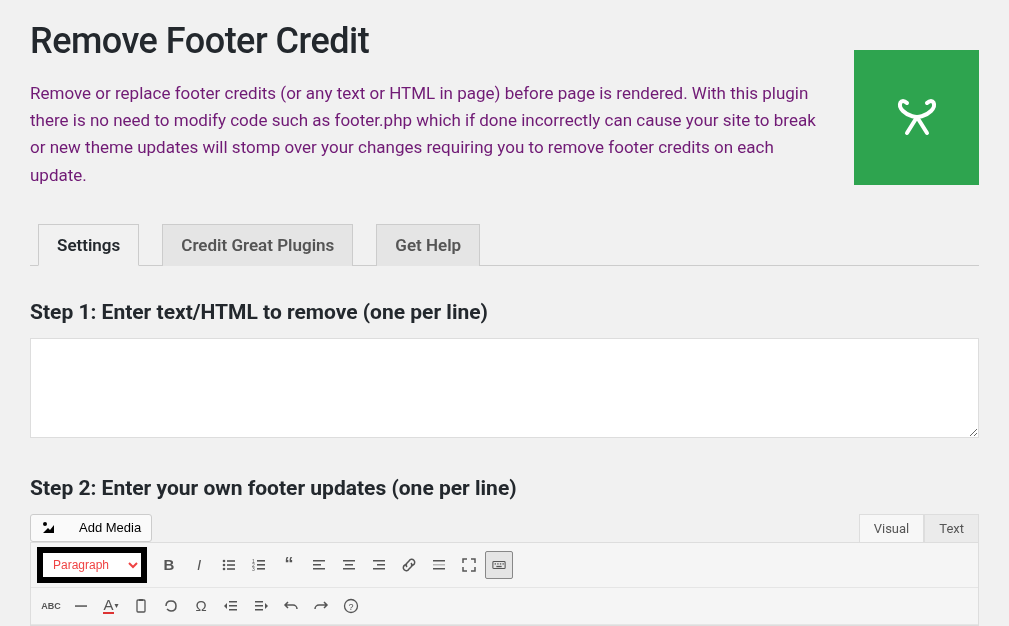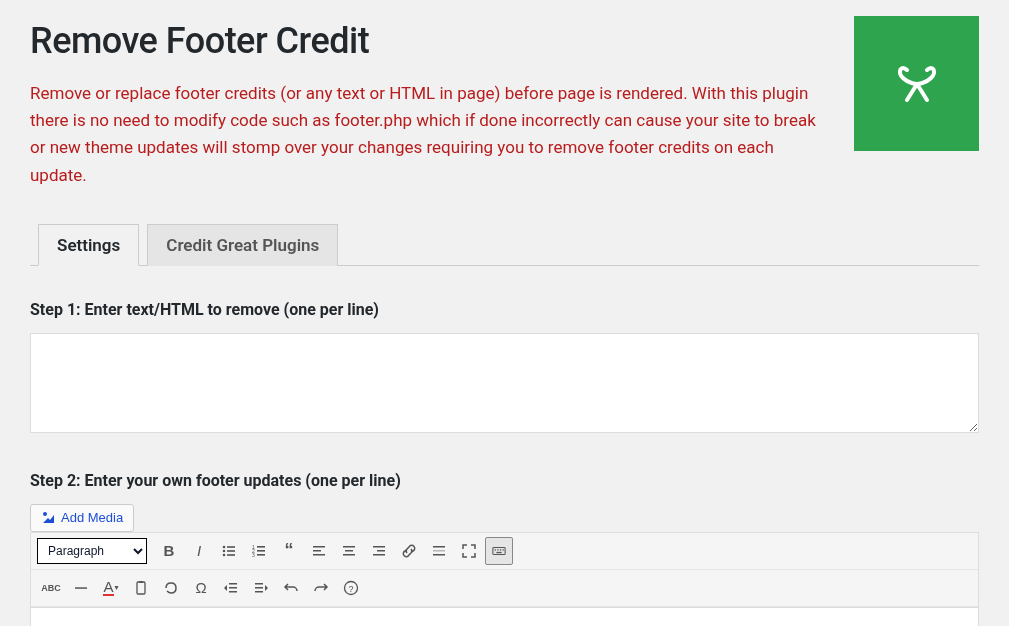--- a/index.html
+++ b/index.html
@@ -6,53 +6,53 @@
   body {
     margin: 0;
     background: #f1f1f1;
     font-family: -apple-system, BlinkMacSystemFont, "Segoe UI", Roboto, sans-serif;
     color: #23282d;
     padding: 10px 30px 30px 30px;
   }
   .header {
     display: flex;
     justify-content: space-between;
-    align-items: flex-start;
+    align-items: center;
     gap: 20px;
   }
   .header-text { flex: 1; }
   h1 {
     font-size: 36px;
     font-weight: 500;
     margin: 10px 0 18px 0;
     color: #23282d;
     letter-spacing: -0.5px;
   }
   .desc {
     font-size: 17px;
-    color: #b91c1c;
+    color: #701a75;
     line-height: 1.6;
     max-width: 800px;
     margin: 0 0 30px 0;
   }
   .logo-box {
     width: 125px;
     height: 135px;
     background: #2ea44f;
     display: flex;
     align-items: center;
     justify-content: center;
     flex-shrink: 0;
     margin-top: 6px;
   }
   .logo-box svg { width: 48px; height: 48px; }
   .tabs {
     border-bottom: 1px solid #ccc;
     display: flex;
-    gap: 0;
+    gap: 15px;
     margin-top: 4px;
   }
   .tab {
     padding: 10px 18px;
     font-size: 17px;
     font-weight: 600;
     color: #555;
     background: #e5e5e5;
     border: 1px solid #ccc;
     border-bottom: none;
@@ -60,21 +60,21 @@
     cursor: pointer;
     position: relative;
     top: 1px;
   }
   .tab.active {
     background: #f1f1f1;
     border-bottom: 1px solid #f1f1f1;
     color: #23282d;
   }
   .step-label {
-    font-size: 16px;
+    font-size: 21px;
     font-weight: 700;
     margin: 34px 0 14px 0;
   }
   .textarea-block {
     width: 100%;
     height: 100px;
     border: 1px solid #ddd;
     background: #fff;
     resize: vertical;
     font-size: 14px;
@@ -83,27 +83,27 @@
   }
   .editor-top {
     display: flex;
     justify-content: space-between;
     align-items: flex-end;
     margin-top: 10px;
   }
   .add-media-btn {
     display: inline-flex;
     align-items: center;
-    gap: 4px;
+    gap: 22px;
     background: #fafafa;
     border: 1px solid #ccc;
     border-radius: 3px;
     padding: 5px 10px;
     font-size: 13px;
-    color: #1d4ed8;
+    color: #000000;
     cursor: pointer;
   }
   .editor-tabs {
     display: flex;
   }
   .editor-tab {
     padding: 6px 14px;
     font-size: 13px;
     color: #555;
     background: #f7f7f7;
@@ -123,23 +123,23 @@
     align-items: center;
     gap: 2px;
     padding: 4px 6px;
     background: #f5f5f5;
     border-bottom: 1px solid #e5e5e5;
     flex-wrap: wrap;
   }
   .format-select {
     font-size: 12px;
     padding: 4px 6px;
-    border: 1px solid #000000;
+    border: 6px solid #000000;
     background: #fff;
-    color: #0f172a;
+    color: #ef4444;
     margin-right: 6px;
     width: 110px;
   }
   .tb-btn {
     width: 28px;
     height: 28px;
     display: flex;
     align-items: center;
     justify-content: center;
     background: transparent;
@@ -179,34 +179,39 @@
         <path d="M24 24 L14 40"></path>
         <path d="M24 24 L34 40"></path>
       </g>
     </svg>
   </div>
 </div>
 
 <div class="tabs">
   <div class="tab active">Settings</div>
   <div class="tab">Credit Great Plugins</div>
+  <div class="tab">Get Help</div>
 </div>
 
 <div class="step-label">Step 1: Enter text/HTML to remove (one per line)</div>
 <textarea class="textarea-block" style=""></textarea>
 
 <div class="step-label">Step 2: Enter your own footer updates (one per line)</div>
 
 <div class="editor-top">
   <button class="add-media-btn">
     <svg class="ico" viewBox="0 0 16 16">
         <path d="M4 2a2 2 0 100 4 2 2 0 000-4zm3 6l2 2 4-5v8H2l5-5z"></path>
       </svg>
     <span>Add Media</span>
   </button>
+  <div class="editor-tabs">
+    <div class="editor-tab">Visual</div>
+    <div class="editor-tab active">Text</div>
+  </div>
 </div>
 
 <div class="toolbar-wrap">
   <div class="toolbar-row">
     <select class="format-select">
       <option>Paragraph</option>
     </select>
     <button class="tb-btn">
         <b>B</b>
       </button>

